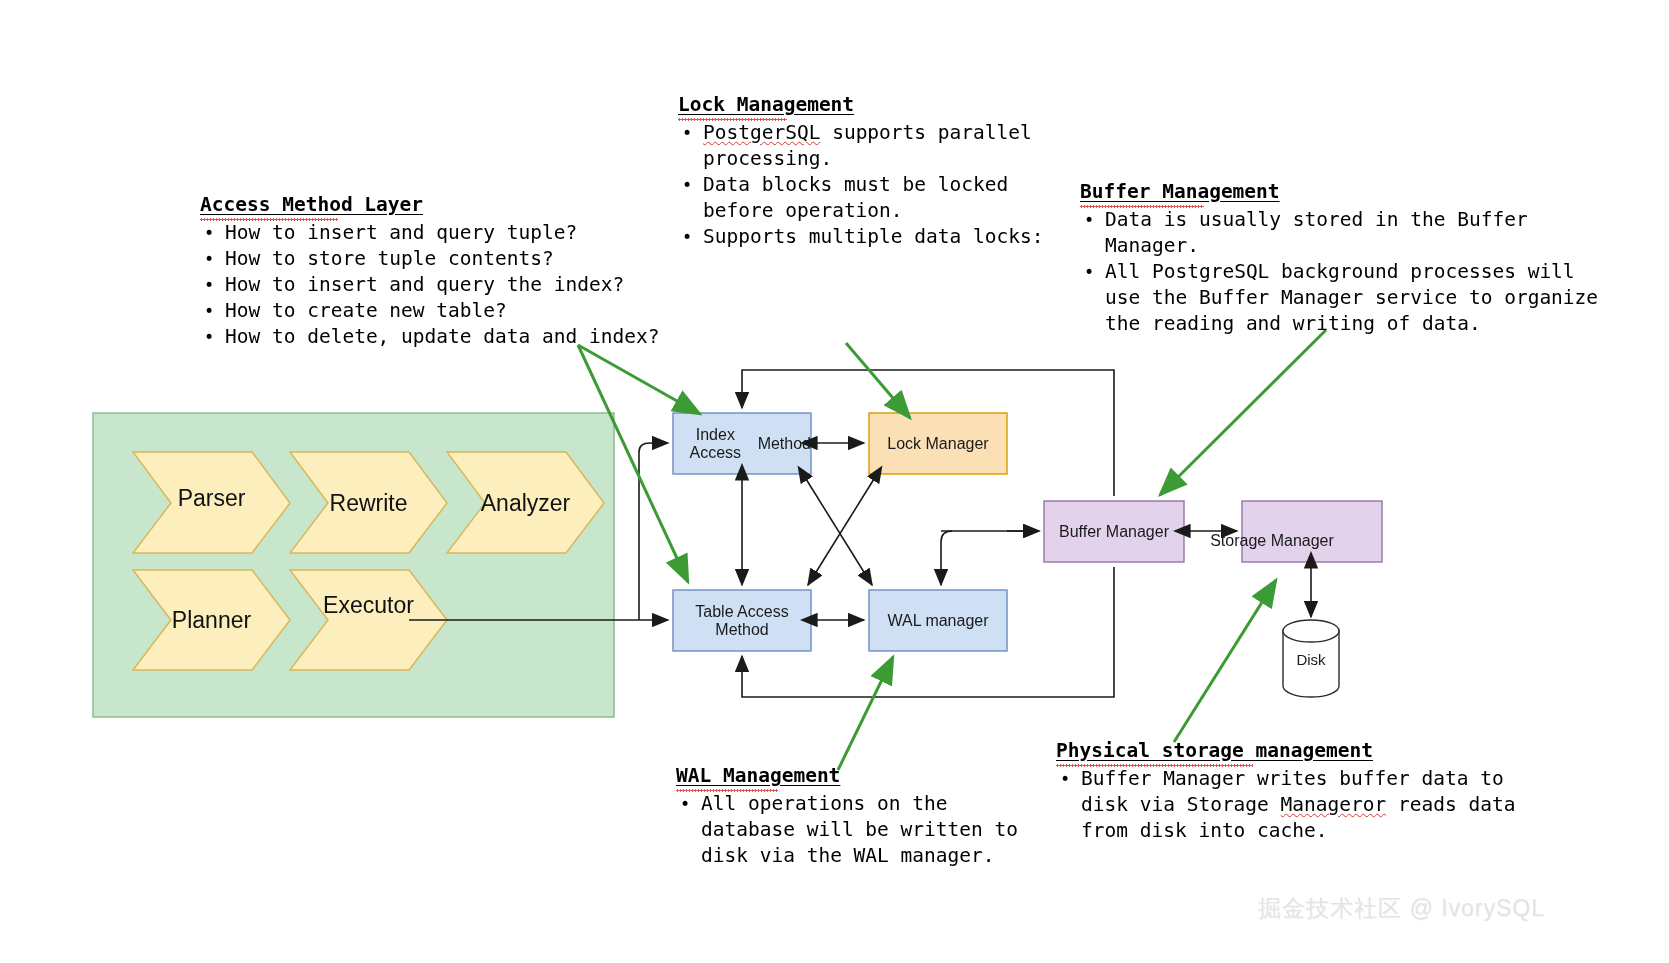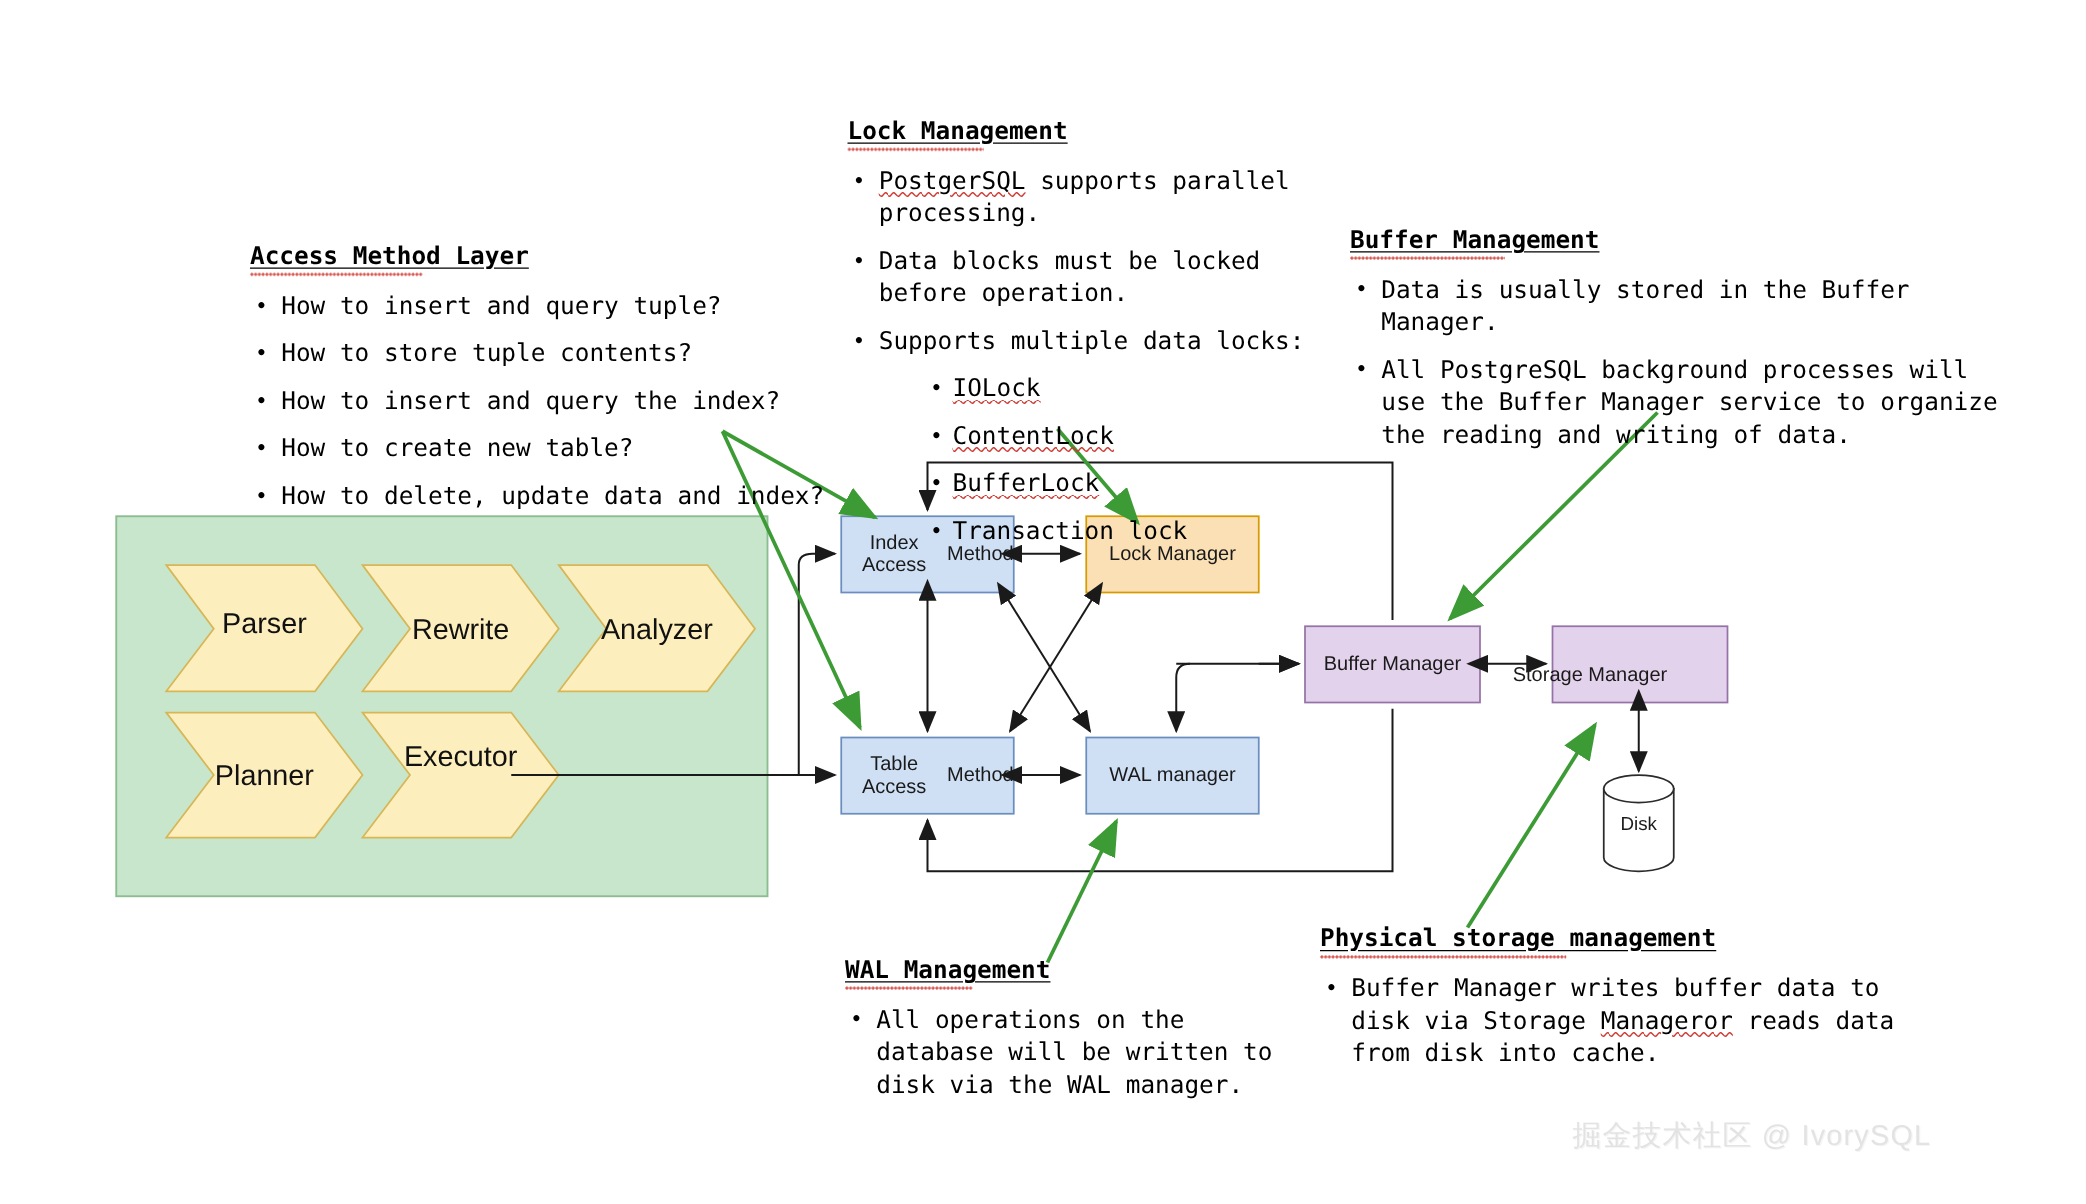--- a/index.html
+++ b/index.html
@@ -33,21 +33,20 @@
   .note ul{
     list-style:none;
     margin:0;padding:0;
   }
   .note li{
     font-size:19.5px;
     line-height:26px;
     position:relative;
     padding-left:25px;
     white-space:pre-wrap;
-    margin-top:12px;
   }
   .note li:before{
     content:"\2022";
     position:absolute;left:4px;top:0;
     font-size:17px;
   }
   .note ul.sub{margin-left:62px;}
   .note ul.sub li{padding-left:22px;line-height:26px;}
 
   
@@ -176,21 +175,21 @@
   <div class="nodelabel chev-label" style="left:133px;top:452px;width:157px;height:91px;">Parser</div>
   <div class="nodelabel chev-label" style="left:290px;top:452px;width:157px;height:101px;">Rewrite</div>
   <div class="nodelabel chev-label" style="left:447px;top:452px;width:157px;height:101px;">Analyzer</div>
   <div class="nodelabel chev-label" style="left:133px;top:570px;width:157px;height:100px;">Planner</div>
   <div class="nodelabel chev-label" style="left:290px;top:570px;width:157px;height:70px;">Executor</div>
 
   <div class="nodelabel blue-label" style="left:673px;top:413px;width:138px;height:61px;flex-direction:row;">
     <span>Index Access</span>
     <span>Method</span>
   </div>
-  <div class="nodelabel blue-label" style="left:673px;top:590px;width:138px;height:61px;flex-direction:row;">
+  <div class="nodelabel blue-label" style="left:673px;top:590px;width:138px;height:61px;flex-direction:column;">
     <span>Table Access</span>
     <span>Method</span>
   </div>
   <div class="nodelabel orange-label" style="left:869px;top:413px;width:138px;height:61px;">Lock Manager</div>
   <div class="nodelabel blue-label" style="left:869px;top:590px;width:138px;height:61px;">WAL manager</div>
   <div class="nodelabel purple-label" style="left:1044px;top:501px;width:140px;height:61px;">Buffer Manager</div>
   <div class="nodelabel purple-label" style="left:1202px;top:501px;width:140px;height:79px;">Storage Manager</div>
   <div class="nodelabel disk-label" style="left:1283px;top:645px;width:56px;height:30px;">Disk</div>
 
   <div class="note" style="left:200px;top:193px;">
@@ -206,26 +205,20 @@
 
   <div class="note" style="left:678px;top:93px;">
     <div class="note-title title-sq">Lock Management</div>
     <ul>
       <li><span class="sq">PostgerSQL</span> supports parallel
 processing.</li>
       <li>Data blocks must be locked
 before operation.</li>
       <li>Supports multiple data locks:</li>
     </ul>
-    <ul class="sub">
-      <li><span class="sq">IOLock</span></li>
-      <li><span class="sq">ContentLock</span></li>
-      <li><span class="sq">BufferLock</span></li>
-      <li>Transaction lock</li>
-    </ul>
   </div>
 
   <div class="note" style="left:1080px;top:180px;">
     <div class="note-title title-sq">Buffer Management</div>
     <ul>
       <li>Data is usually stored in the Buffer
 Manager.</li>
       <li>All PostgreSQL background processes will
 use the Buffer Manager service to organize
 the reading and writing of data.</li>

